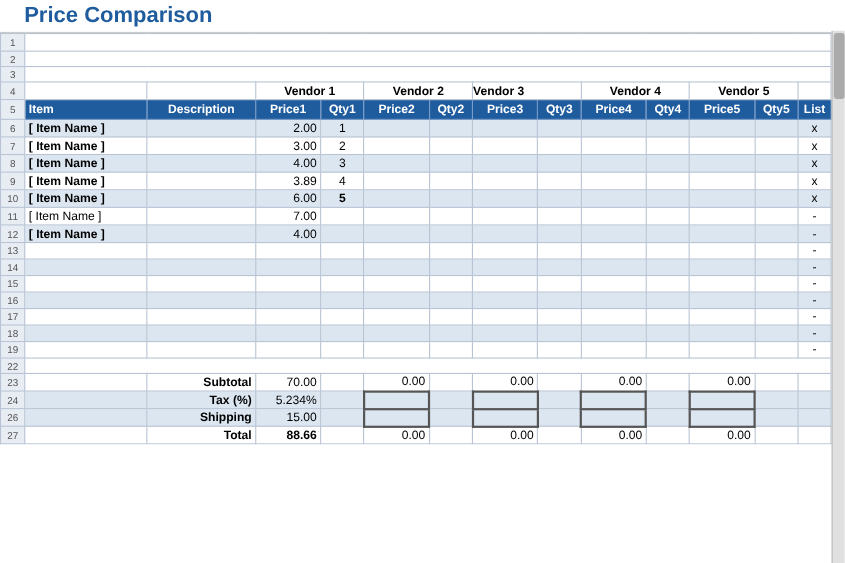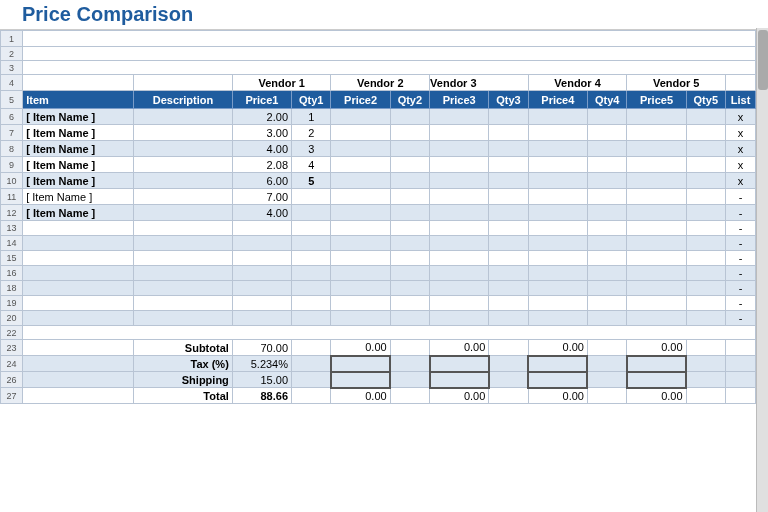--- a/index.html
+++ b/index.html
@@ -158,21 +158,21 @@
       <td style="background:#dce6f1; border:1px solid #b8c4d4;"></td>
       <td style="background:#dce6f1; border:1px solid #b8c4d4;"></td>
       <td style="background:#dce6f1; border:1px solid #b8c4d4;"></td>
       <td style="background:#dce6f1; border:1px solid #b8c4d4; text-align:center;">x</td>
     </tr>
 
     <tr>
       <td style="background:#e8edf4; border:1px solid #b8c4d4; font-size:9px; color:#555; text-align:center; height:16px;">9</td>
       <td style="background:#fff; border:1px solid #b8c4d4; font-weight:bold; padding:1px 3px;">[ Item Name ]</td>
       <td style="background:#fff; border:1px solid #b8c4d4;"></td>
-      <td style="background:#fff; border:1px solid #b8c4d4; text-align:right; padding:1px 3px;">2.08</td>
+      <td style="background:#fff; border:1px solid #b8c4d4; text-align:right; padding:1px 3px;">3.89</td>
       <td style="background:#fff; border:1px solid #b8c4d4; text-align:center; padding:1px 3px;">4</td>
       <td style="background:#fff; border:1px solid #b8c4d4;"></td>
       <td style="background:#fff; border:1px solid #b8c4d4;"></td>
       <td style="background:#fff; border:1px solid #b8c4d4;"></td>
       <td style="background:#fff; border:1px solid #b8c4d4;"></td>
       <td style="background:#fff; border:1px solid #b8c4d4;"></td>
       <td style="background:#fff; border:1px solid #b8c4d4;"></td>
       <td style="background:#fff; border:1px solid #b8c4d4;"></td>
       <td style="background:#fff; border:1px solid #b8c4d4;"></td>
       <td style="background:#fff; border:1px solid #b8c4d4; text-align:center;">x</td>
@@ -287,20 +287,36 @@
             <td style="background:#dce6f1; border:1px solid #b8c4d4;"></td>
             <td style="background:#dce6f1; border:1px solid #b8c4d4;"></td>
             <td style="background:#dce6f1; border:1px solid #b8c4d4;"></td>
             <td style="background:#dce6f1; border:1px solid #b8c4d4;"></td>
             <td style="background:#dce6f1; border:1px solid #b8c4d4;"></td>
             <td style="background:#dce6f1; border:1px solid #b8c4d4;"></td>
             <td style="background:#dce6f1; border:1px solid #b8c4d4;"></td>
             <td style="background:#dce6f1; border:1px solid #b8c4d4; text-align:center;">-</td>
           </tr>
     <tr>
+            <td style="background:#e8edf4; border:1px solid #b8c4d4; font-size:9px; color:#555; text-align:center; height:15px;">17</td>
+            <td style="background:#fff; border:1px solid #b8c4d4;"></td>
+            <td style="background:#fff; border:1px solid #b8c4d4;"></td>
+            <td style="background:#fff; border:1px solid #b8c4d4;"></td>
+            <td style="background:#fff; border:1px solid #b8c4d4;"></td>
+            <td style="background:#fff; border:1px solid #b8c4d4;"></td>
+            <td style="background:#fff; border:1px solid #b8c4d4;"></td>
+            <td style="background:#fff; border:1px solid #b8c4d4;"></td>
+            <td style="background:#fff; border:1px solid #b8c4d4;"></td>
+            <td style="background:#fff; border:1px solid #b8c4d4;"></td>
+            <td style="background:#fff; border:1px solid #b8c4d4;"></td>
+            <td style="background:#fff; border:1px solid #b8c4d4;"></td>
+            <td style="background:#fff; border:1px solid #b8c4d4;"></td>
+            <td style="background:#fff; border:1px solid #b8c4d4; text-align:center;">-</td>
+          </tr>
+    <tr>
             <td style="background:#e8edf4; border:1px solid #b8c4d4; font-size:9px; color:#555; text-align:center; height:15px;">18</td>
             <td style="background:#dce6f1; border:1px solid #b8c4d4;"></td>
             <td style="background:#dce6f1; border:1px solid #b8c4d4;"></td>
             <td style="background:#dce6f1; border:1px solid #b8c4d4;"></td>
             <td style="background:#dce6f1; border:1px solid #b8c4d4;"></td>
             <td style="background:#dce6f1; border:1px solid #b8c4d4;"></td>
             <td style="background:#dce6f1; border:1px solid #b8c4d4;"></td>
             <td style="background:#dce6f1; border:1px solid #b8c4d4;"></td>
             <td style="background:#dce6f1; border:1px solid #b8c4d4;"></td>
             <td style="background:#dce6f1; border:1px solid #b8c4d4;"></td>
@@ -317,36 +333,20 @@
             <td style="background:#fff; border:1px solid #b8c4d4;"></td>
             <td style="background:#fff; border:1px solid #b8c4d4;"></td>
             <td style="background:#fff; border:1px solid #b8c4d4;"></td>
             <td style="background:#fff; border:1px solid #b8c4d4;"></td>
             <td style="background:#fff; border:1px solid #b8c4d4;"></td>
             <td style="background:#fff; border:1px solid #b8c4d4;"></td>
             <td style="background:#fff; border:1px solid #b8c4d4;"></td>
             <td style="background:#fff; border:1px solid #b8c4d4;"></td>
             <td style="background:#fff; border:1px solid #b8c4d4;"></td>
             <td style="background:#fff; border:1px solid #b8c4d4; text-align:center;">-</td>
-          </tr>
-    <tr>
-            <td style="background:#e8edf4; border:1px solid #b8c4d4; font-size:9px; color:#555; text-align:center; height:15px;">20</td>
-            <td style="background:#dce6f1; border:1px solid #b8c4d4;"></td>
-            <td style="background:#dce6f1; border:1px solid #b8c4d4;"></td>
-            <td style="background:#dce6f1; border:1px solid #b8c4d4;"></td>
-            <td style="background:#dce6f1; border:1px solid #b8c4d4;"></td>
-            <td style="background:#dce6f1; border:1px solid #b8c4d4;"></td>
-            <td style="background:#dce6f1; border:1px solid #b8c4d4;"></td>
-            <td style="background:#dce6f1; border:1px solid #b8c4d4;"></td>
-            <td style="background:#dce6f1; border:1px solid #b8c4d4;"></td>
-            <td style="background:#dce6f1; border:1px solid #b8c4d4;"></td>
-            <td style="background:#dce6f1; border:1px solid #b8c4d4;"></td>
-            <td style="background:#dce6f1; border:1px solid #b8c4d4;"></td>
-            <td style="background:#dce6f1; border:1px solid #b8c4d4;"></td>
-            <td style="background:#dce6f1; border:1px solid #b8c4d4; text-align:center;">-</td>
           </tr>
 
     <tr>
       <td style="background:#e8edf4; border:1px solid #b8c4d4; font-size:9px; color:#555; text-align:center; height:14px;">22</td>
       <td colspan="13" style="background:#fff; border:1px solid #b8c4d4;"></td>
     </tr>
 
     <tr>
       <td style="background:#e8edf4; border:1px solid #b8c4d4; font-size:9px; color:#555; text-align:center; height:16px;">23</td>
       <td style="background:#fff; border:1px solid #b8c4d4;"></td>

